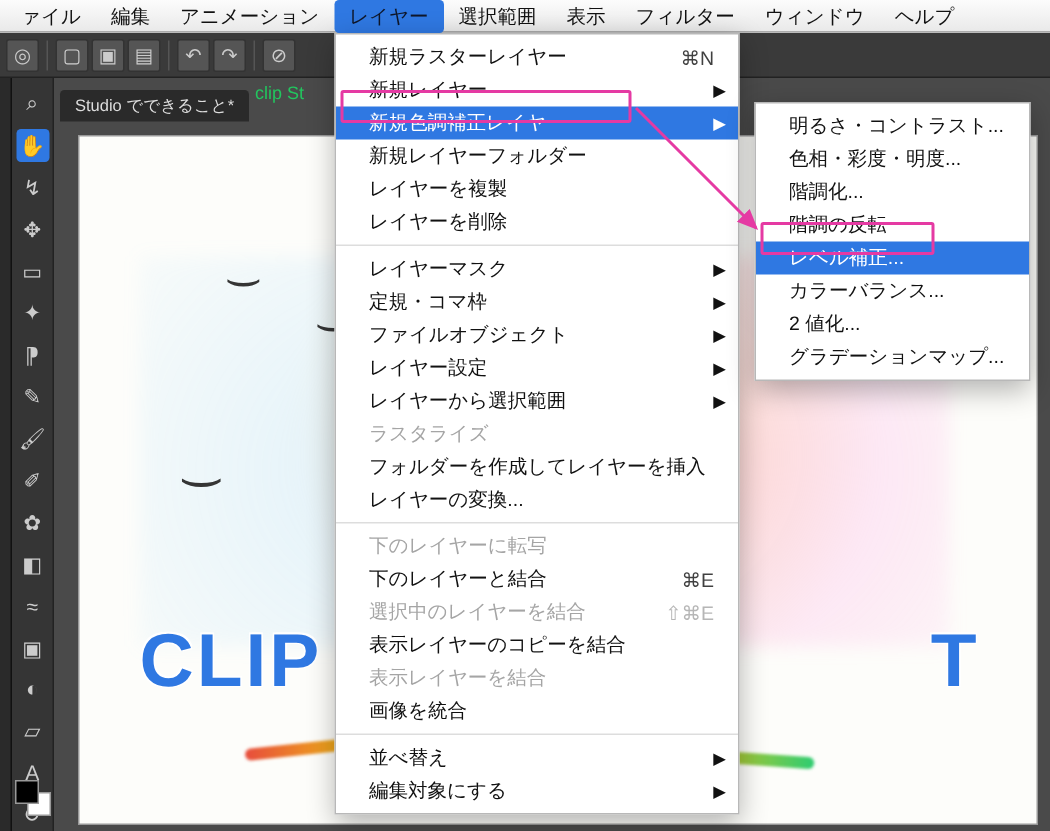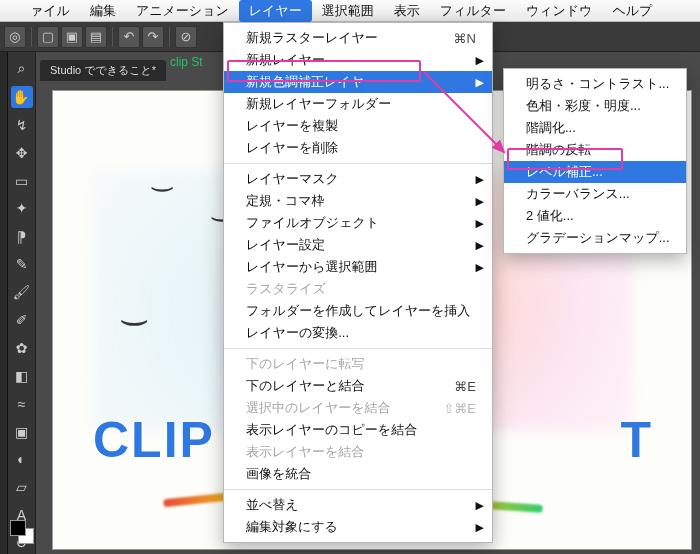--- a/index.html
+++ b/index.html
@@ -15,30 +15,30 @@
   }
   
   .menubar {
     position: absolute;
     top: 0; left: 0; right: 0;
     height: 22px;
     background: linear-gradient(#fcfcfc, #e9e9e9);
     border-bottom: 1px solid #bbb;
     display: flex;
     align-items: center;
-    padding-left: 20px;
+    padding-left: 4px;
   }
   .menubar .mitem {
     padding: 2px 10px;
     color: #111;
     white-space: nowrap;
   }
   .menubar .mitem.active {
     background: #2f78e2;
-    color: #fef9c3;
+    color: #0f172a;
     border-radius: 3px;
   }
   
   .toolbar {
     position: absolute;
     top: 22px; left: 0; right: 0;
     height: 30px;
     background: #3a3a3a;
     border-bottom: 1px solid #222;
     display: flex;

